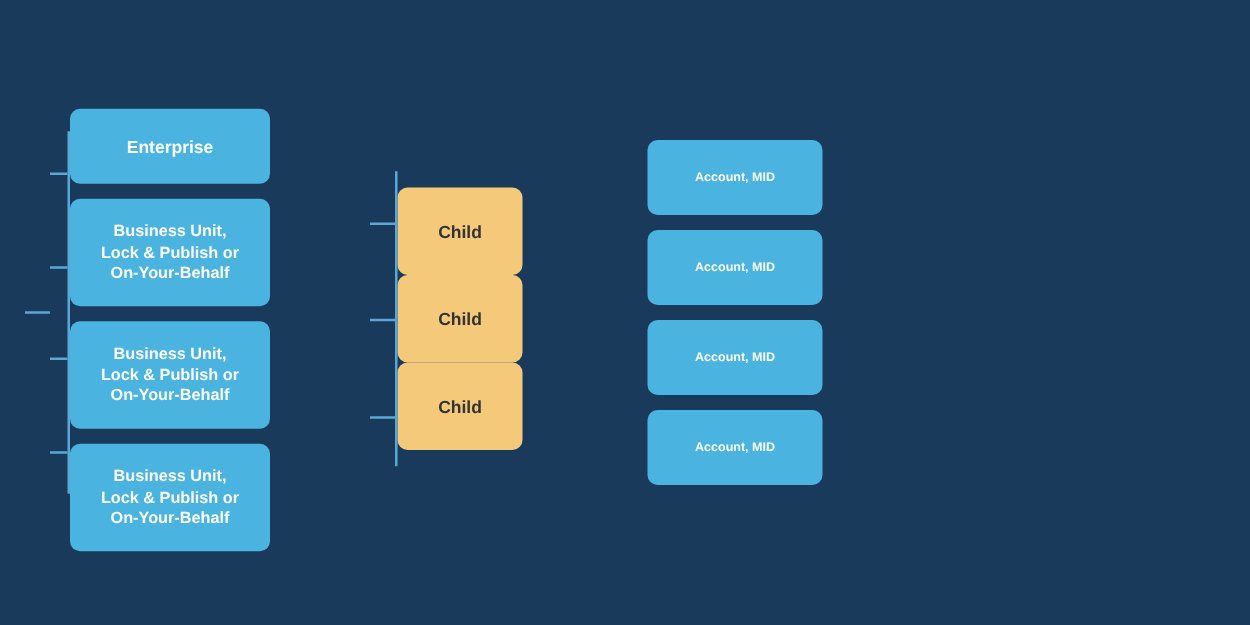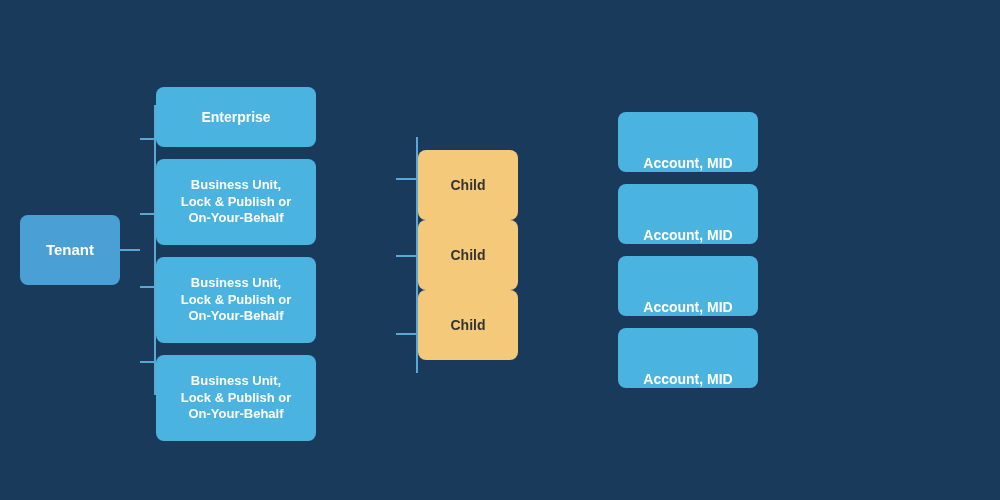--- a/index.html
+++ b/index.html
@@ -61,22 +61,21 @@
       width: 100px;
       height: 70px;
       font-size: 14px;
       color: #333;
       font-weight: bold;
     }
     .box-account {
       background: #4ab3e0;
       width: 140px;
       height: 60px;
-      font-size: 14px;
-      align-items: flex-end;
+      font-size: 10px;
     }
 
     
     .col1 {
       display: flex;
       align-items: center;
       flex-shrink: 0;
     }
     .h-line-short {
       width: 20px;
@@ -119,23 +118,20 @@
       margin-left: 50px;
       flex-shrink: 0;
     }
   </style>
 </head>
 <body>
 
 <div class="diagram">
 
   <div class="col1">
-    <div class="box box-tenant">
-      <span>Tenant</span>
-    </div>
 
     <div style="display:flex;align-items:center;">
       <div class="h-line-short"></div>
 
       <div style="position:relative;width:16px;height:290px;">
         <div style="position:absolute;left:14px;top:0;bottom:0;width:2px;background:#5ba8d4;"></div>
 
         <div style="position:absolute;left:0;top:33px;width:14px;height:2px;background:#5ba8d4;"></div>
         <div style="position:absolute;left:0;top:108px;width:14px;height:2px;background:#5ba8d4;"></div>
         <div style="position:absolute;left:0;top:181px;width:14px;height:2px;background:#5ba8d4;"></div>

